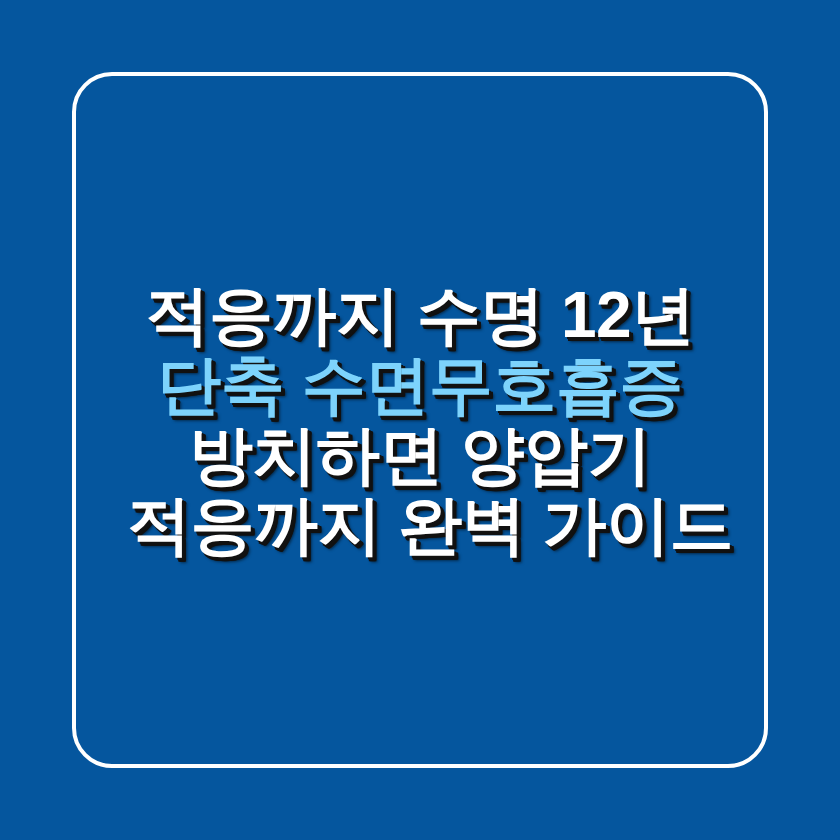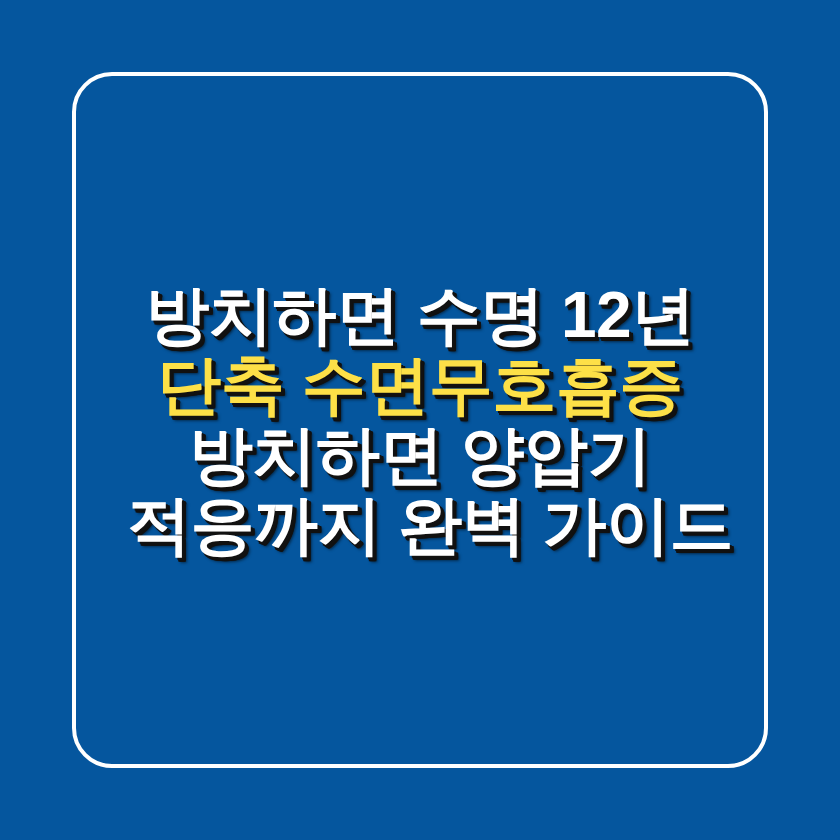--- a/index.html
+++ b/index.html
@@ -65,19 +65,19 @@
   }
 </style>
 </head>
 <body>
 
 <div id="canvas" style="width: 840px; height: 840px; background: rgb(5, 86, 158);">
 
   <div id="frame" style="left: 72px; top: 72px; width: 696px; height: 696px; border: 4px solid rgb(255, 255, 255); border-radius: 40px;"></div>
 
   <div id="headline">
-    <span class="title-line" style="color: rgb(255, 255, 255); text-shadow: rgb(17, 17, 17) 3px 3px 0px, rgb(17, 17, 17) 4px 4px 0px, rgb(17, 17, 17) 3px 4px 0px, rgb(17, 17, 17) 4px 3px 0px, rgb(17, 17, 17) 2px 2px 0px, rgba(0, 0, 0, 0.55) 5px 5px 3px;">방치하면 수명 12년</span>
-    <span class="title-line" style="color: #fde047; text-shadow: rgb(17, 17, 17) 3px 3px 0px, rgb(17, 17, 17) 4px 4px 0px, rgb(17, 17, 17) 3px 4px 0px, rgb(17, 17, 17) 4px 3px 0px, rgb(17, 17, 17) 2px 2px 0px, rgba(0, 0, 0, 0.55) 5px 5px 3px;">단축 수면무호흡증</span>
+    <span class="title-line" style="color: rgb(255, 255, 255); text-shadow: rgb(17, 17, 17) 3px 3px 0px, rgb(17, 17, 17) 4px 4px 0px, rgb(17, 17, 17) 3px 4px 0px, rgb(17, 17, 17) 4px 3px 0px, rgb(17, 17, 17) 2px 2px 0px, rgba(0, 0, 0, 0.55) 5px 5px 3px;">적응까지 수명 12년</span>
+    <span class="title-line" style="color: #7dd3fc; text-shadow: rgb(17, 17, 17) 3px 3px 0px, rgb(17, 17, 17) 4px 4px 0px, rgb(17, 17, 17) 3px 4px 0px, rgb(17, 17, 17) 4px 3px 0px, rgb(17, 17, 17) 2px 2px 0px, rgba(0, 0, 0, 0.55) 5px 5px 3px;">단축 수면무호흡증</span>
     <span class="title-line" style="color: rgb(255, 255, 255); text-shadow: rgb(17, 17, 17) 3px 3px 0px, rgb(17, 17, 17) 4px 4px 0px, rgb(17, 17, 17) 3px 4px 0px, rgb(17, 17, 17) 4px 3px 0px, rgb(17, 17, 17) 2px 2px 0px, rgba(0, 0, 0, 0.55) 5px 5px 3px;">방치하면 양압기</span>
     <span class="title-line" style="color: rgb(255, 255, 255); text-shadow: rgb(17, 17, 17) 3px 3px 0px, rgb(17, 17, 17) 4px 4px 0px, rgb(17, 17, 17) 3px 4px 0px, rgb(17, 17, 17) 4px 3px 0px, rgb(17, 17, 17) 2px 2px 0px, rgba(0, 0, 0, 0.55) 5px 5px 3px; margin-left: 20px;">적응까지 완벽 가이드</span>
   </div>
 
 </div>
 
 </body></html>

